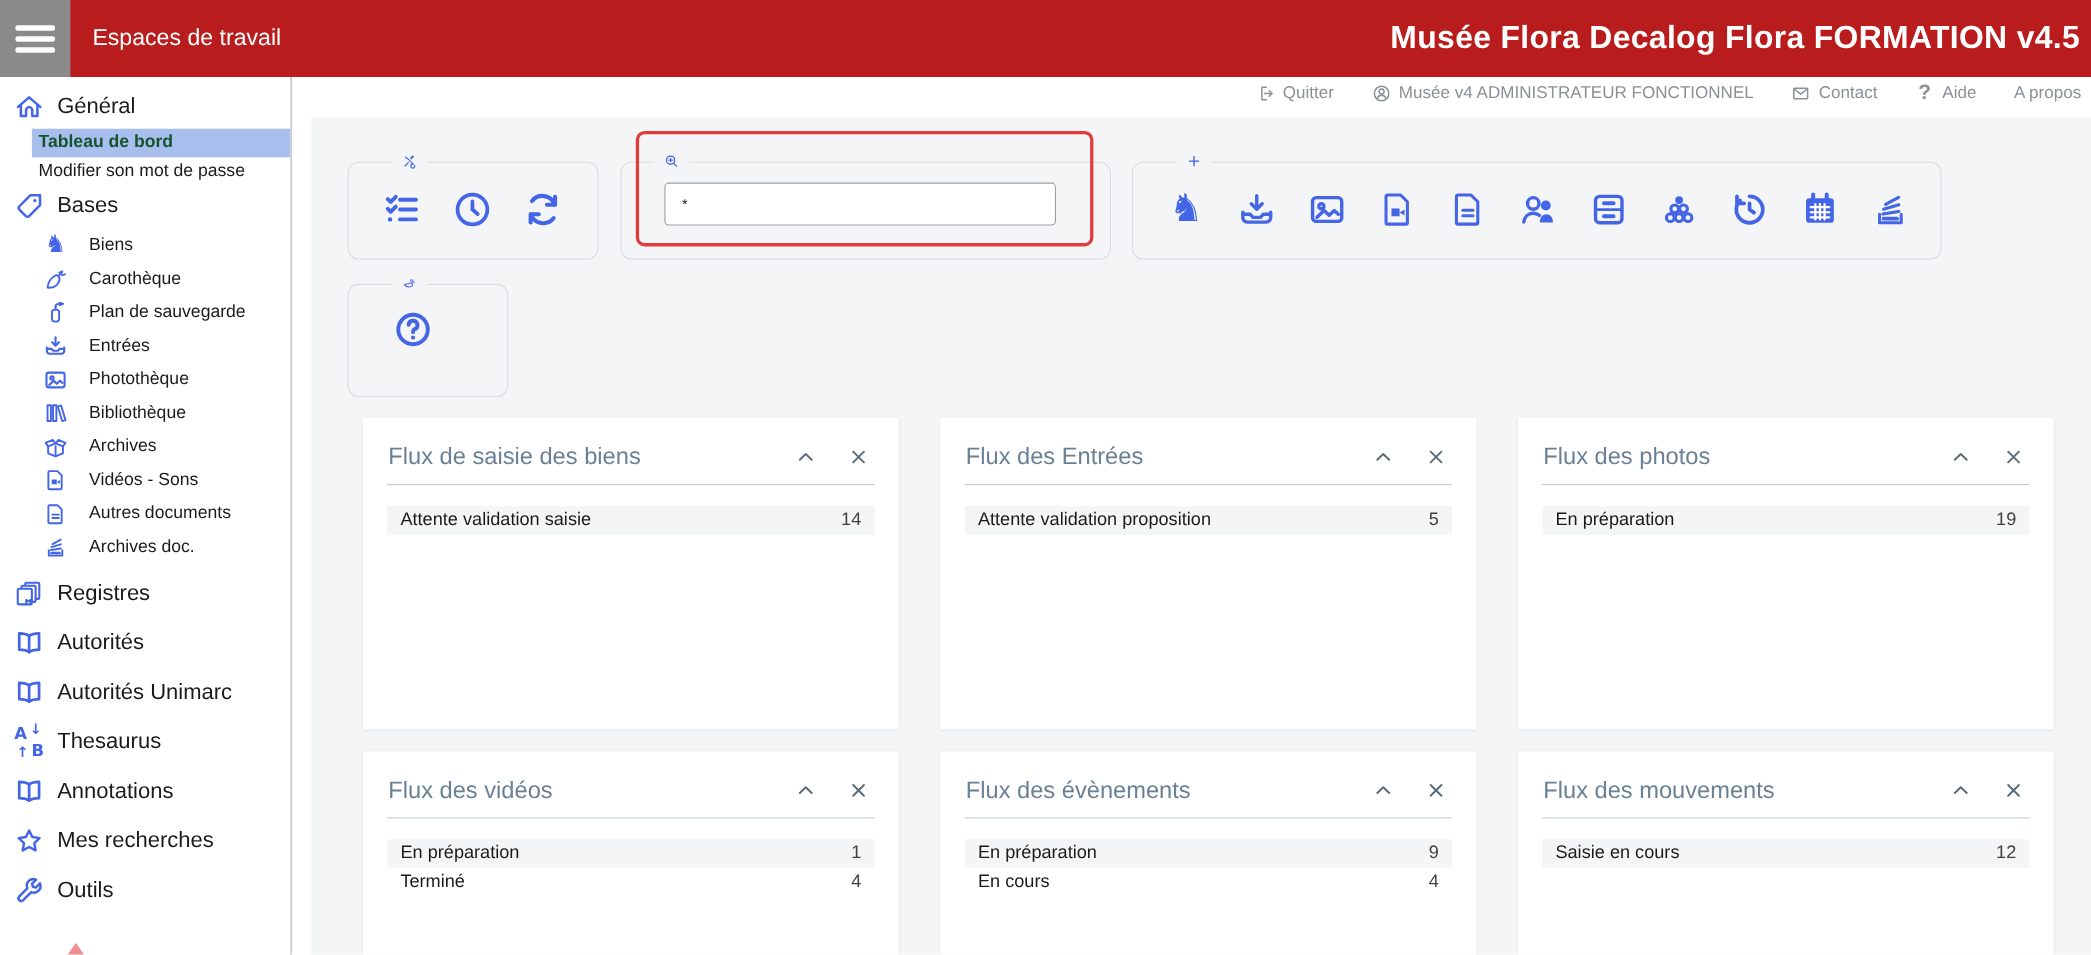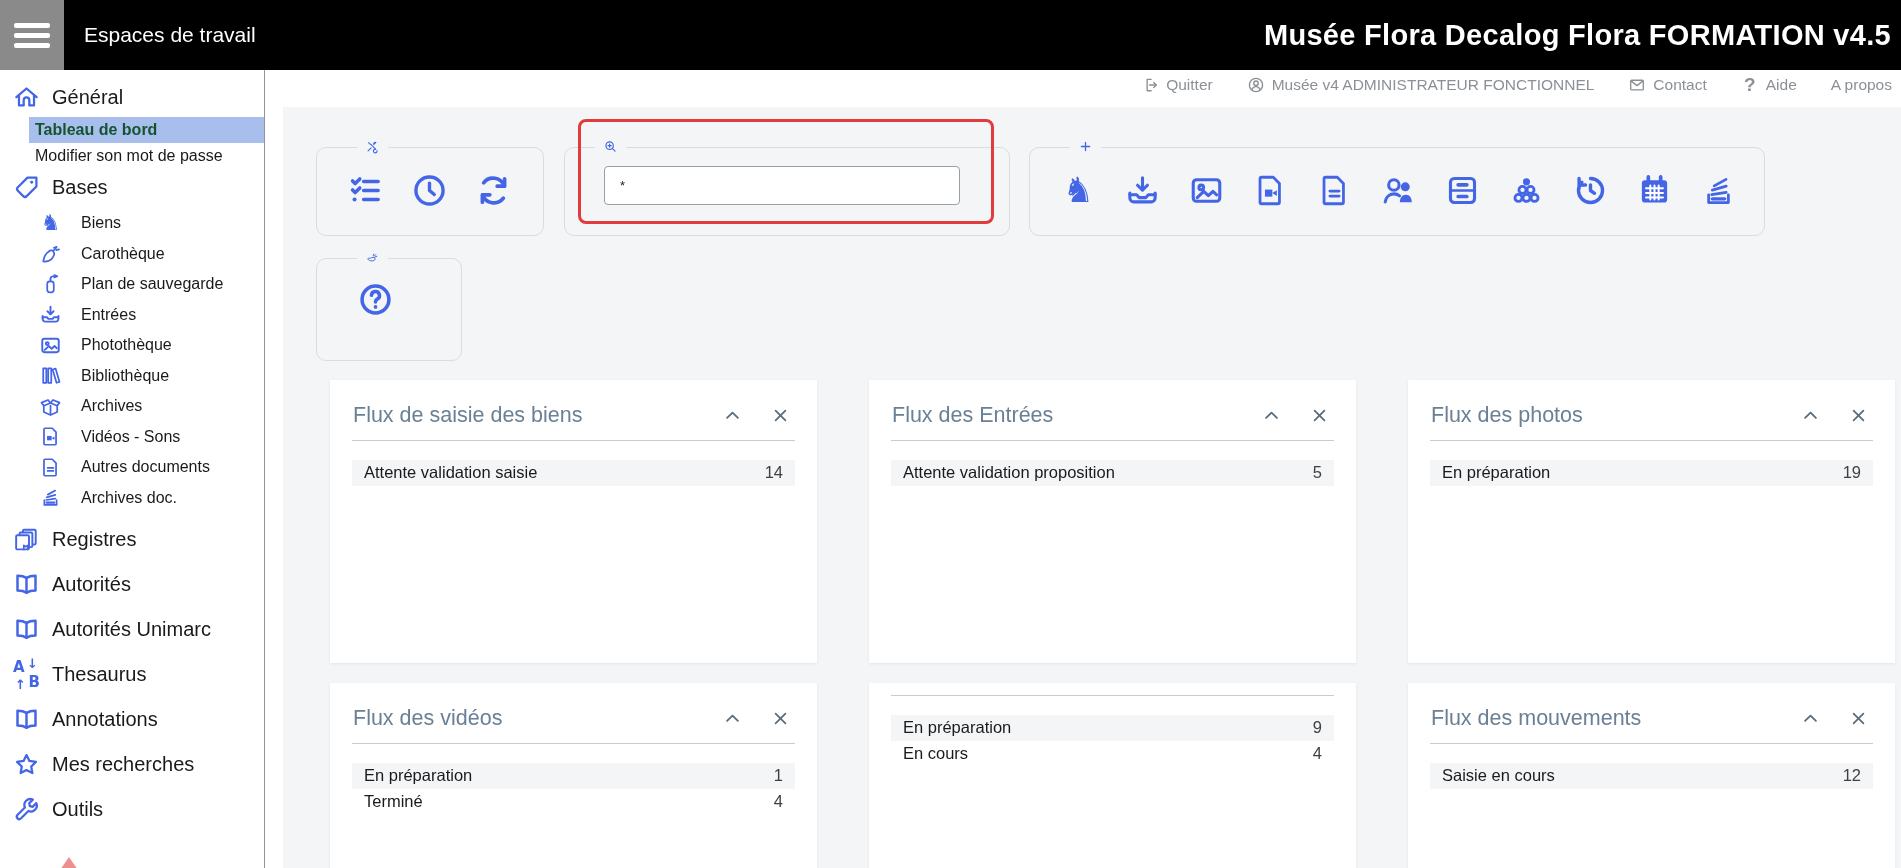--- a/index.html
+++ b/index.html
@@ -1,20 +1,20 @@
 <!DOCTYPE html>
 <html><head>
 <meta charset="utf-8">
 <style>
   *{margin:0;padding:0;box-sizing:border-box}
   html,body{width:1901px;height:868px;overflow:hidden;background:#fff;
     font-family:"Liberation Sans",sans-serif;color:#1a1a1a;position:relative}
 
   
-  .header{position:absolute;left:0;top:0;width:1901px;height:70px;background:#000000;
+  .header{position:absolute;left:0;top:0;width:1901px;height:70px;background:#b91c1c;
     display:flex;align-items:center;color:#fff;z-index:5}
   .menu-btn{width:64px;height:70px;background:#8a8a8a;display:flex;flex-direction:column;
     justify-content:center;align-items:center;gap:5px;cursor:pointer;flex:none}
   .menu-btn .bar{width:36px;height:5px;background:#fff;border-radius:2px}
   .ws-label{margin-left:20px;font-size:21px;font-weight:400}
   .app-title{margin-left:auto;margin-right:10px;font-size:29px;font-weight:bold;letter-spacing:.3px;white-space:nowrap}
 
   
   .topbar{position:absolute;top:76px;right:9px;height:28px;display:flex;align-items:flex-start;
     gap:34px;color:#8b9096;font-size:15.5px;z-index:4}
@@ -60,21 +60,21 @@
   #fs-search{left:281px;top:40px;width:446px;height:89px}
   #fs-create{left:746px;top:40px;width:736px;height:89px}
   #fs-help{left:33px;top:151px;width:146px;height:103px}
   #fs-help .fs-row{padding:22px 0 0 40px}
   .search-input{position:absolute;left:39px;top:18px;width:356px;height:39px;border:1px solid #9aa0a6;
     border-radius:4px;background:#fff;font-size:13px;padding-left:15px;color:#222;font-family:"Liberation Sans",sans-serif;outline:none}
   .red-box{position:absolute;left:295px;top:12px;width:416px;height:105px;border:3px solid #e23b3b;
     border-radius:8px;pointer-events:none;z-index:6}
 
   
-  .wrow{position:absolute;left:47px;display:grid;grid-template-columns:repeat(3,487px);gap:52px}
+  .wrow{position:absolute;left:47px;display:grid;grid-template-columns:repeat(3,487px);gap:38px}
   #wrow1{top:273px} #wrow2{top:576px}
   .card{background:#fff;height:283px;box-shadow:0 1px 3px rgba(0,0,0,.07)}
   .card-h{display:flex;align-items:center;padding:23px 26px 0 23px}
   .card-title{color:#6a8095;font-size:21.5px;font-weight:400;flex:1}
   .wctl{width:21px;height:21px;color:#5a6b79;margin-left:27px;cursor:pointer}
   .underline{margin:12px 22px 0;border-bottom:1px solid #c4cdd3}
   .rows{margin:19px 22px 0}
   .row{display:flex;align-items:center;font-size:16.5px;padding:2px 12px;line-height:21.5px;cursor:pointer}
   .row:nth-child(odd){background:#f4f5f6}
   .row .val{margin-left:auto;color:#404040}
@@ -579,20 +579,33 @@
           <span>En préparation</span>
           <span class="val">1</span>
         </div>
         <div class="row">
           <span>Terminé</span>
           <span class="val">4</span>
         </div>
       </div>
     </section>
     <section class="card">
+      <div class="card-h">
+        <h2 class="card-title">Flux des évènements</h2>
+        <span class="wctl ic">
+            <svg viewBox="0 0 24 24" fill="none" stroke="currentColor" stroke-linecap="round" stroke-linejoin="round" stroke-width="2">
+              <path d="m5.8 14.8 6.2-6 6.2 6"></path>
+            </svg>
+          </span>
+        <span class="wctl ic">
+            <svg viewBox="0 0 24 24" fill="none" stroke="currentColor" stroke-linecap="round" stroke-linejoin="round" stroke-width="2">
+              <path d="m6.4 6.4 11.2 11.2M17.6 6.4 6.4 17.6"></path>
+            </svg>
+          </span>
+      </div>
       <div class="underline"></div>
       <div class="rows">
         <div class="row">
           <span>En préparation</span>
           <span class="val">9</span>
         </div>
         <div class="row">
           <span>En cours</span>
           <span class="val">4</span>
         </div>

